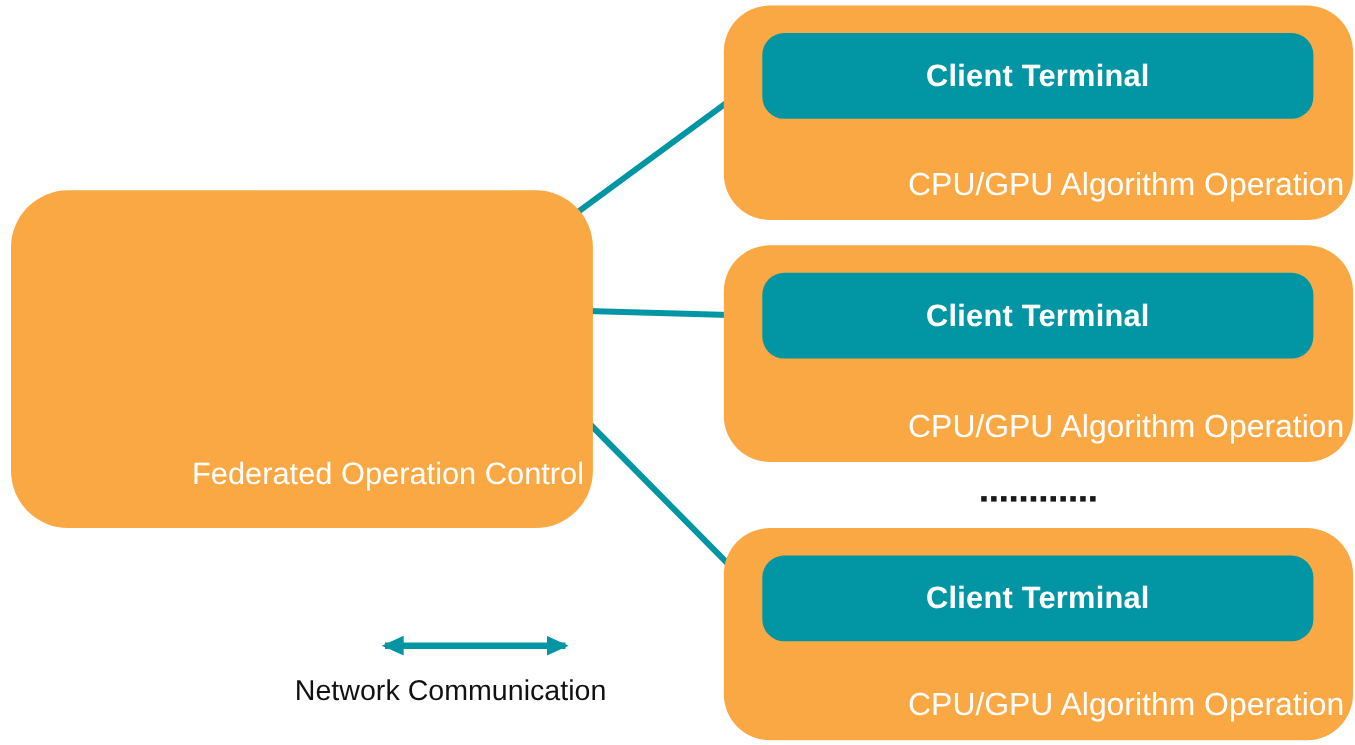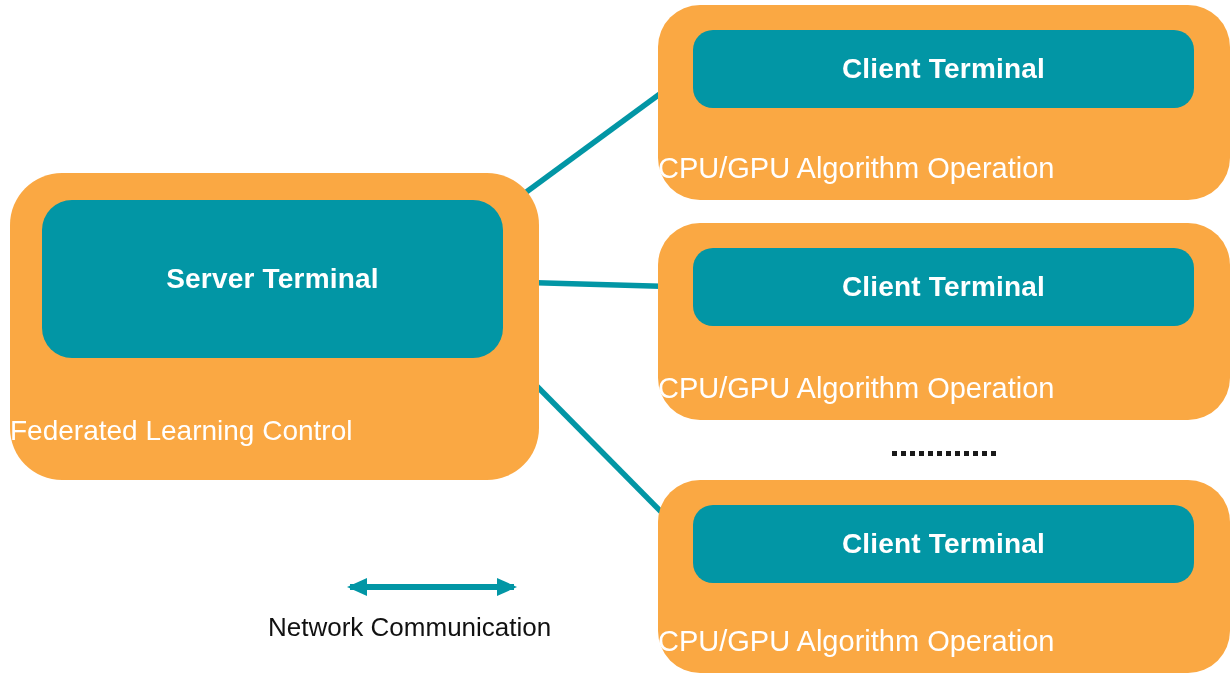--- a/index.html
+++ b/index.html
@@ -45,21 +45,21 @@
     border-radius: 30px;
   }
   .box-title {
     color: var(--white_text);
     font-weight: bold;
     font-size: 28px;
     letter-spacing: 0.2px;
   }
   .group-label {
     position:absolute; left:0; right:8px;
-    text-align:left;
+    text-align:right;
     color: var(--white_text);
     font-size: 28px;
     margin-top: 36px;
   }
   .server-label { bottom:33px; }
   .client-group { left:658px; width:572px; height:195px; border-radius:42px; }
   .client-group-1 { top:5px; }
   .client-group-2 { top:223px; height:197px; }
   .client-group-3 { top:480px; height:193px; }
   .client-inner {
@@ -102,24 +102,21 @@
     </g>
     <g>
       <line x1="511" y1="360" x2="687" y2="538" stroke-width="5.5" marker-start="url(#ah)" marker-end="url(#ah)"></line>
     </g>
     <g>
       <line x1="350" y1="587" x2="514" y2="587" stroke-width="6" marker-start="url(#ah)" marker-end="url(#ah)"></line>
     </g>
   </svg>
 
   <div class="group server-group">
-    <div class="inner-box server-inner">
-      <span class="box-title">Server Terminal</span>
-    </div>
-    <div class="group-label server-label">Federated Learning Control</div>
+    <div class="group-label server-label">Federated Operation Control</div>
   </div>
 
   <div class="group client-group client-group-1">
     <div class="inner-box client-inner">
       <span class="box-title">Client Terminal</span>
     </div>
     <div class="group-label client-label">CPU/GPU Algorithm Operation</div>
   </div>
 
   <div class="group client-group client-group-2">

